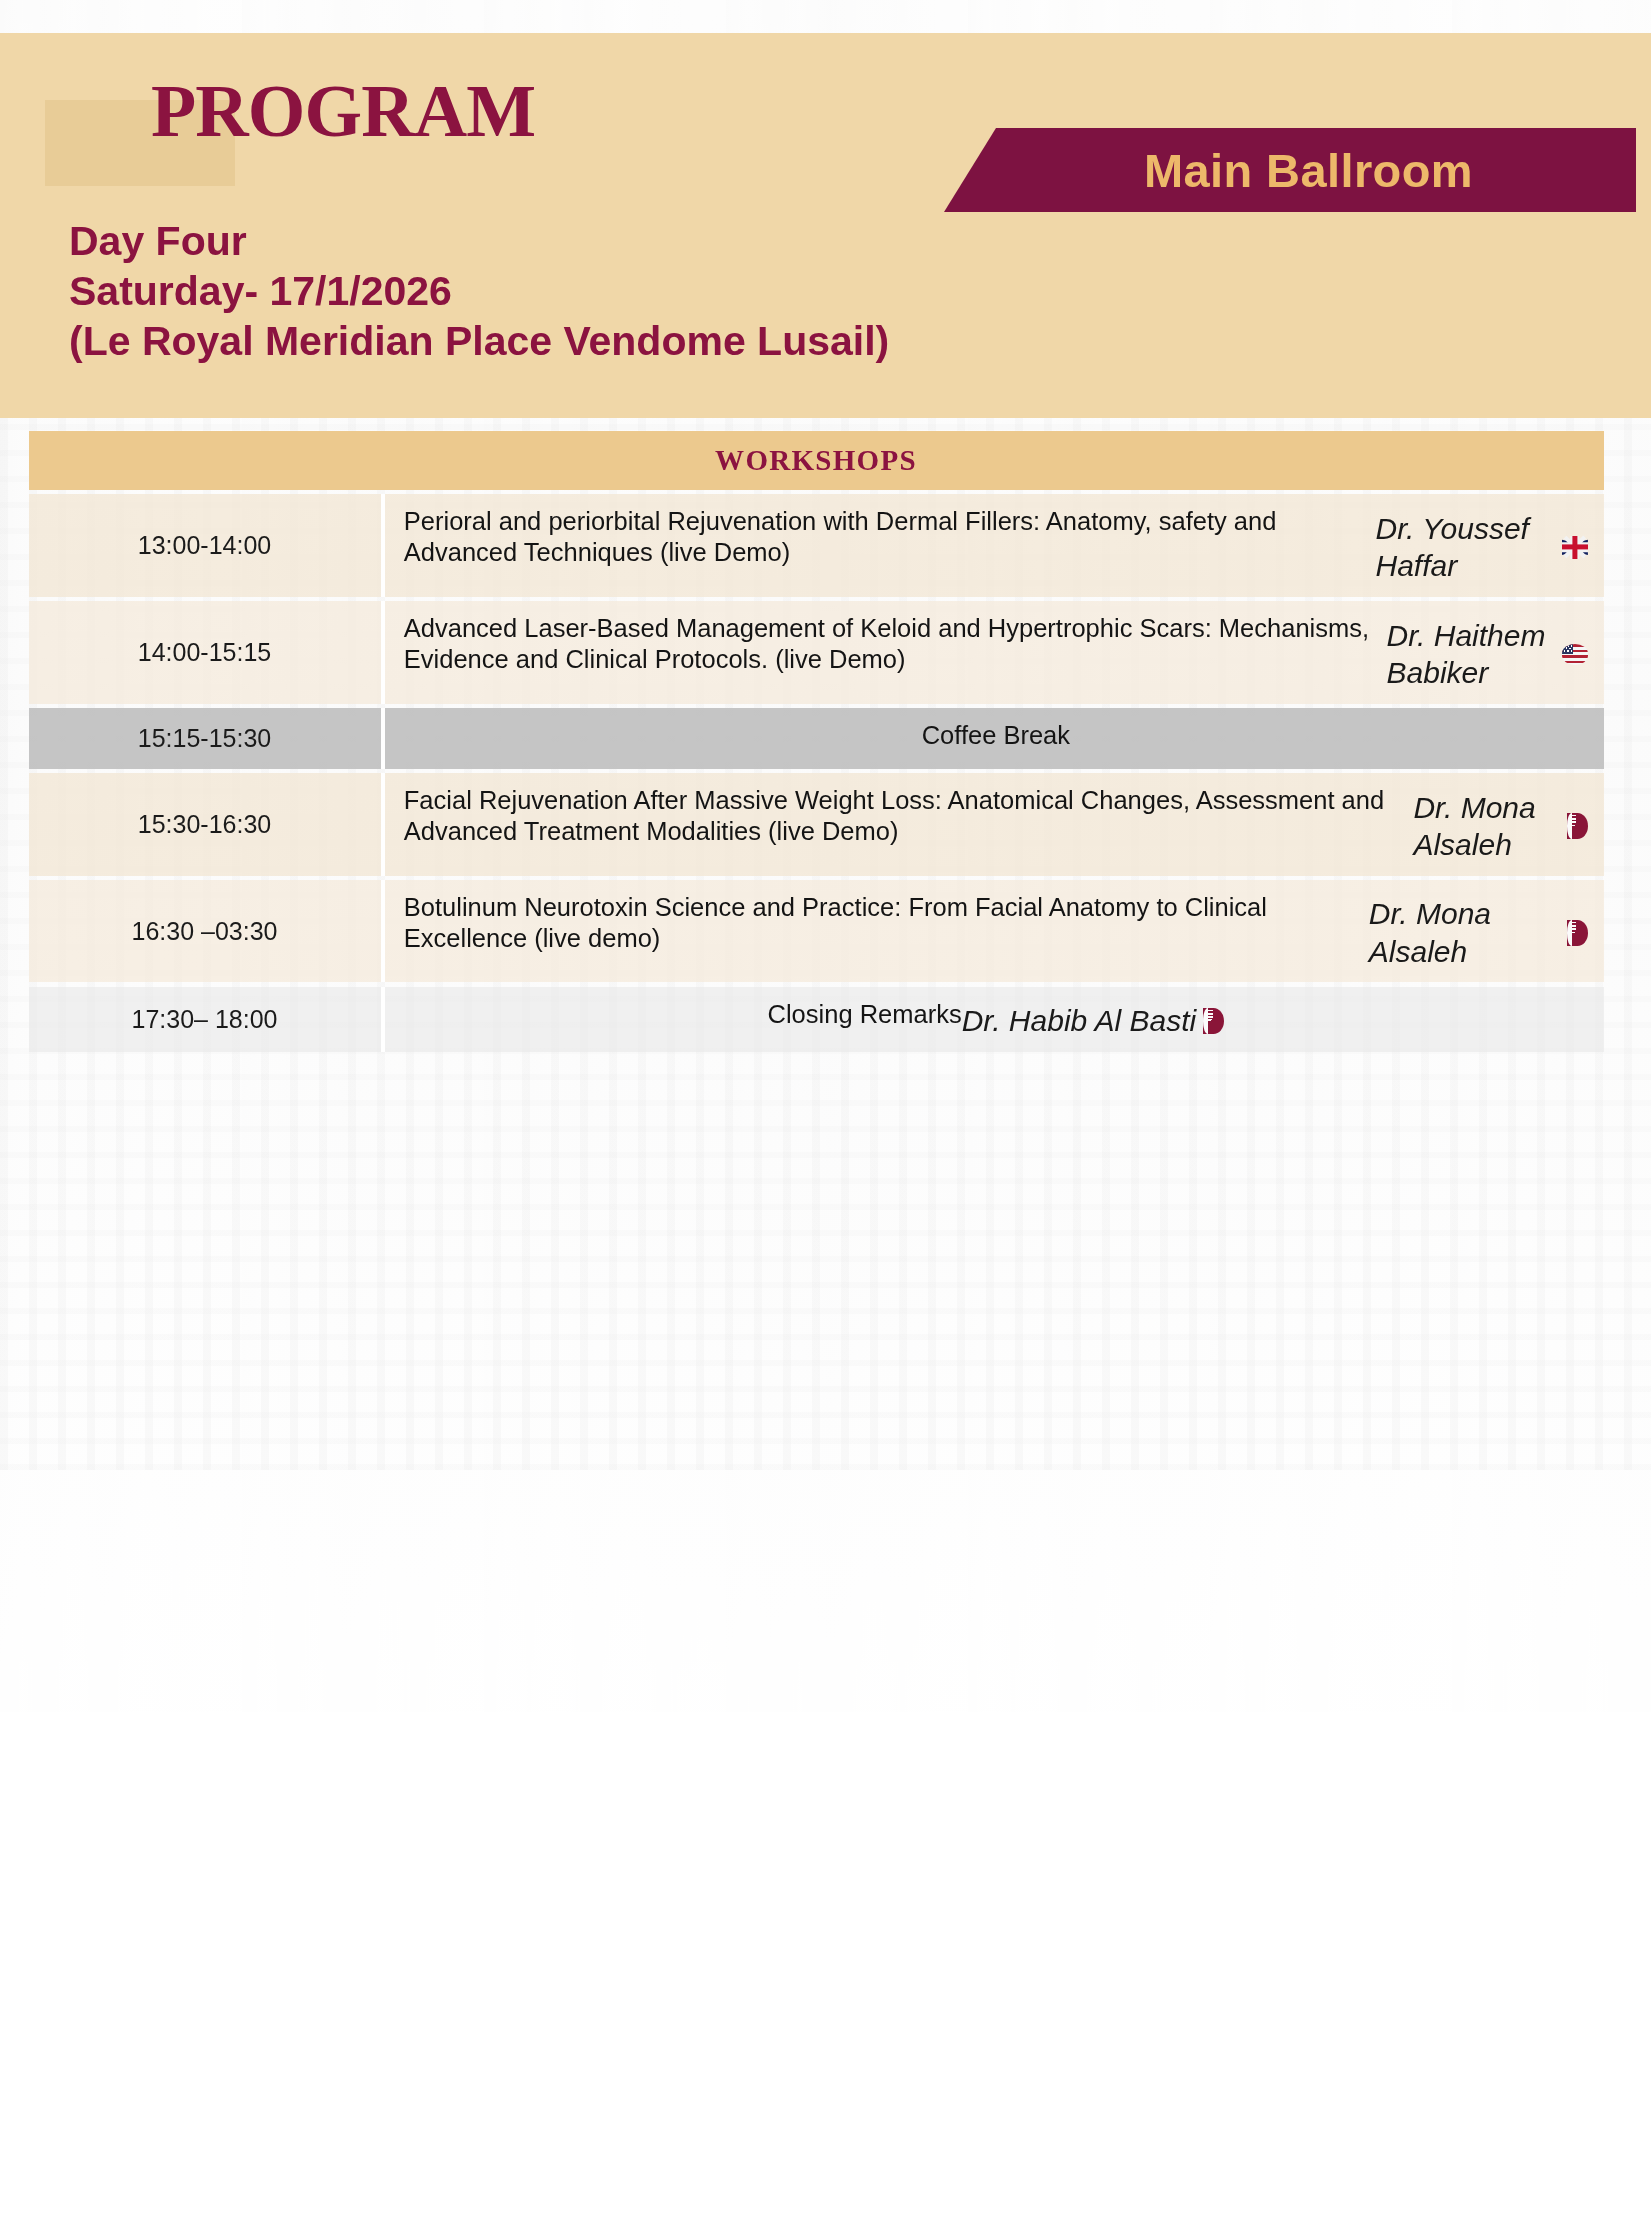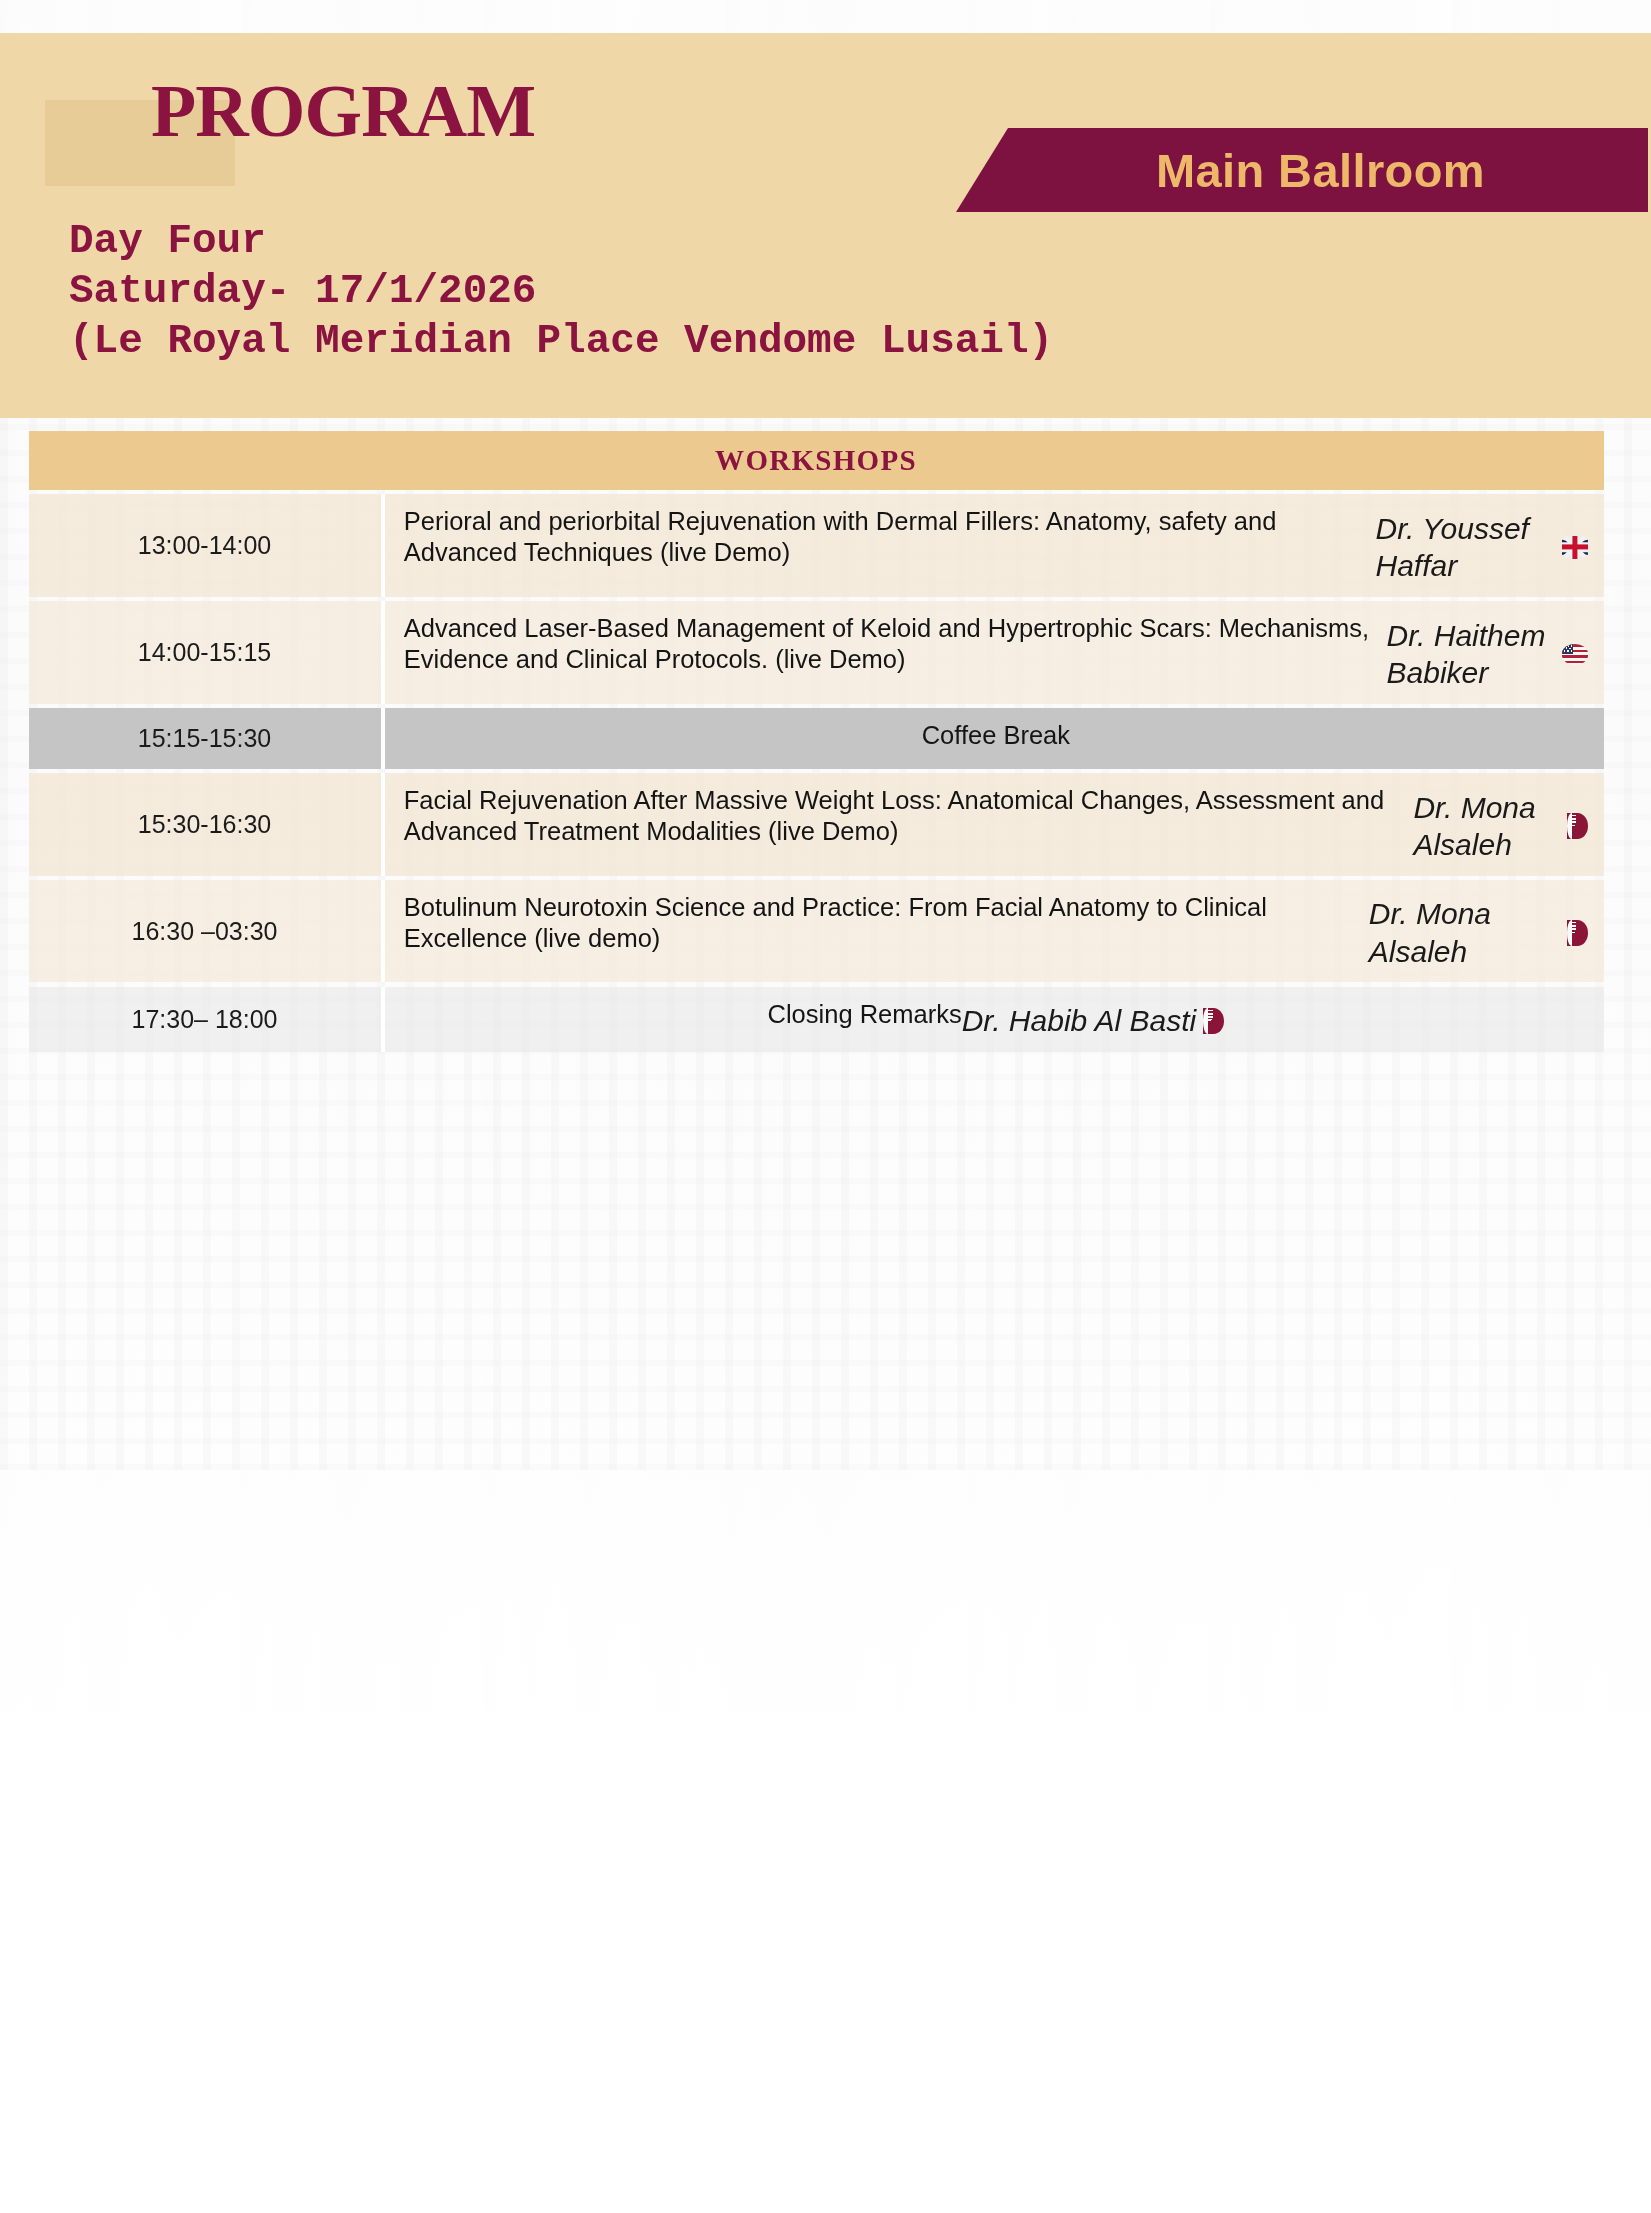--- a/index.html
+++ b/index.html
@@ -63,21 +63,21 @@
     background:#e8cc97;
   }
   #program-title {
     position:absolute; left:151px; top:41px;
     font-family:"Liberation Serif", serif;
     font-size:74px; font-weight:700; letter-spacing:-0.9px;
     color:#8b1340; line-height:1;
   }
 
   #ballroom-ribbon {
-    position:absolute; right:4px; top:95px;
+    position:absolute; right:16px; top:95px;
     width:692px; height:84px;
   }
   #ribbon-shape {
     position:absolute; inset:0;
     background:#7d1241;
     clip-path:polygon(52px 0, 692px 0, 692px 100%, 0 100%);
     box-shadow:0 0 0 0 transparent;
   }
   #ribbon-outline {
     position:absolute; left:-3.5px; top:-4.3px;
@@ -90,21 +90,21 @@
     position:absolute; inset:0;
     display:flex; align-items:center; justify-content:center;
     padding-left:61px; padding-right:24px;
     font-family:"Liberation Sans", sans-serif;
     font-size:47px; font-weight:700; letter-spacing:0.4px;
     color:#edb86a;
   }
 
   #day-block {
     position:absolute; left:69px; top:183px;
-    font-family:Liberation Mono, monospace;
+    font-family:Liberation Sans, sans-serif;
     color:#8b1340;
   }
   #day-block .dayline {
     font-size:41px; font-weight:700; line-height:1.22;
     white-space:nowrap;
   }
 
   
   #schedule {
     position:absolute; left:28.5px; top:431px;

